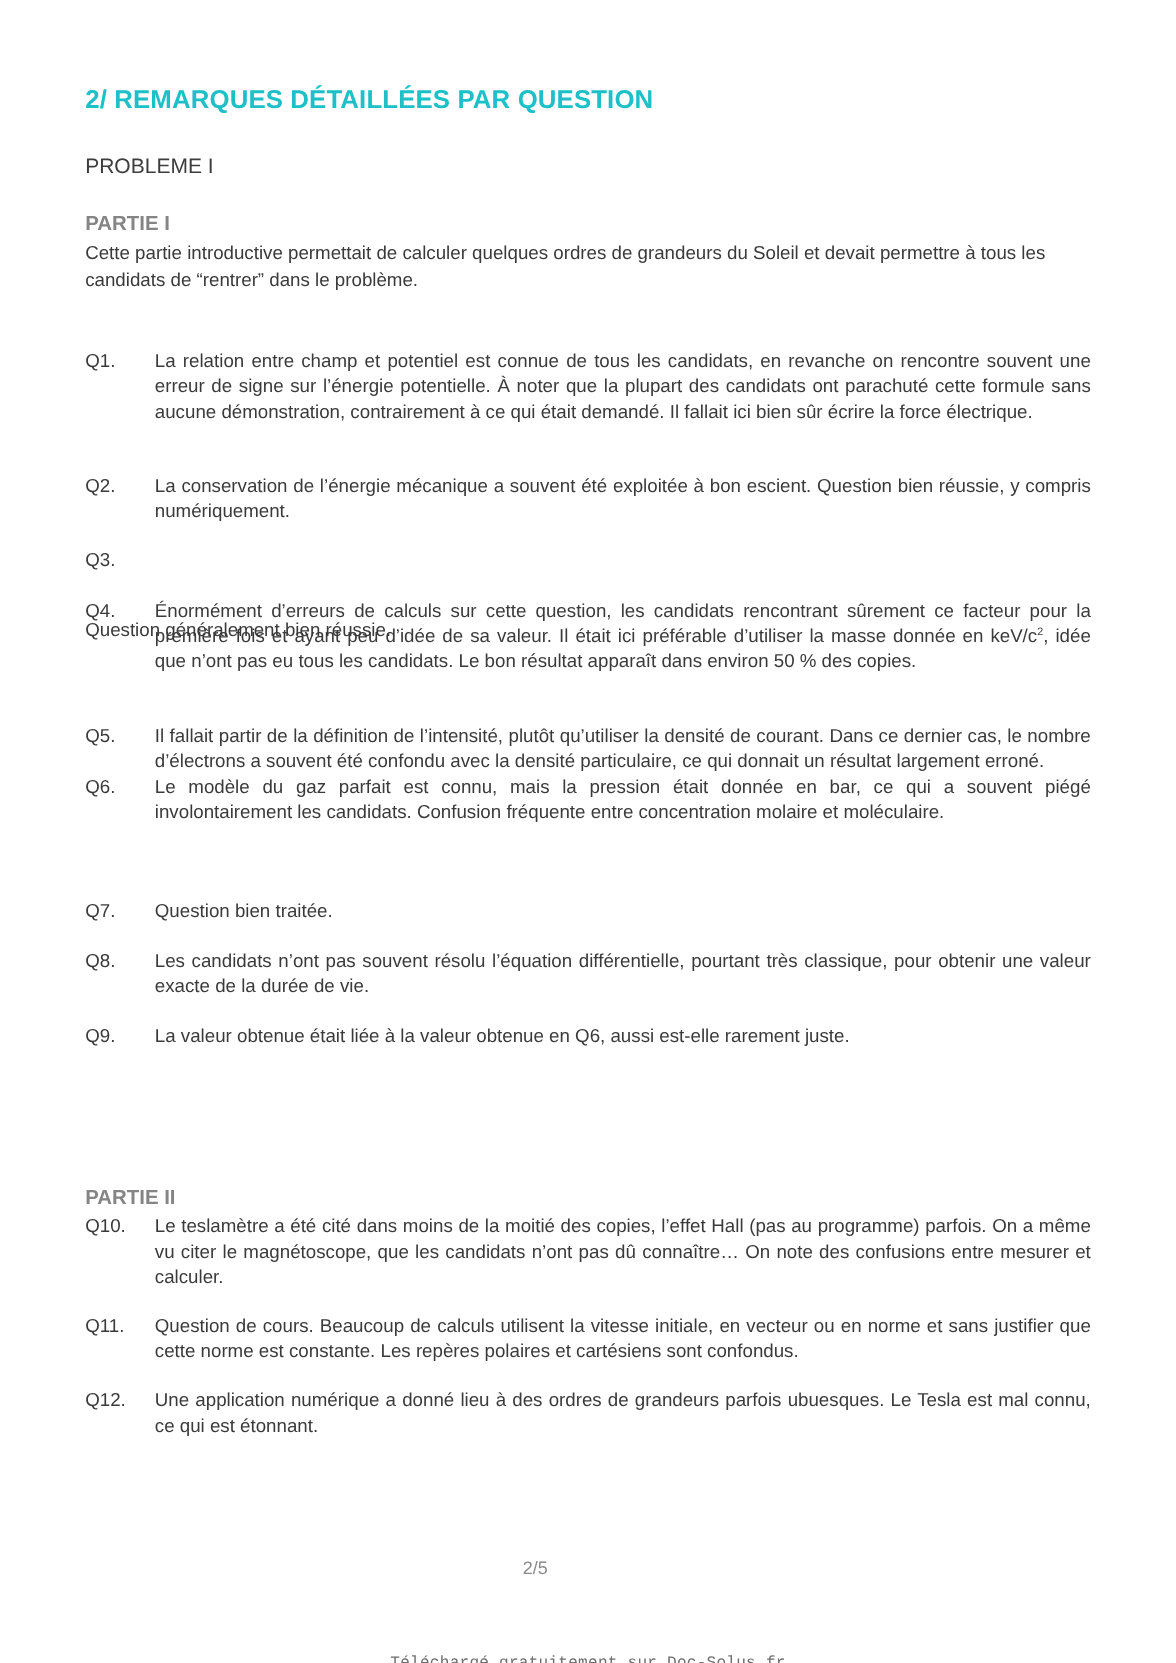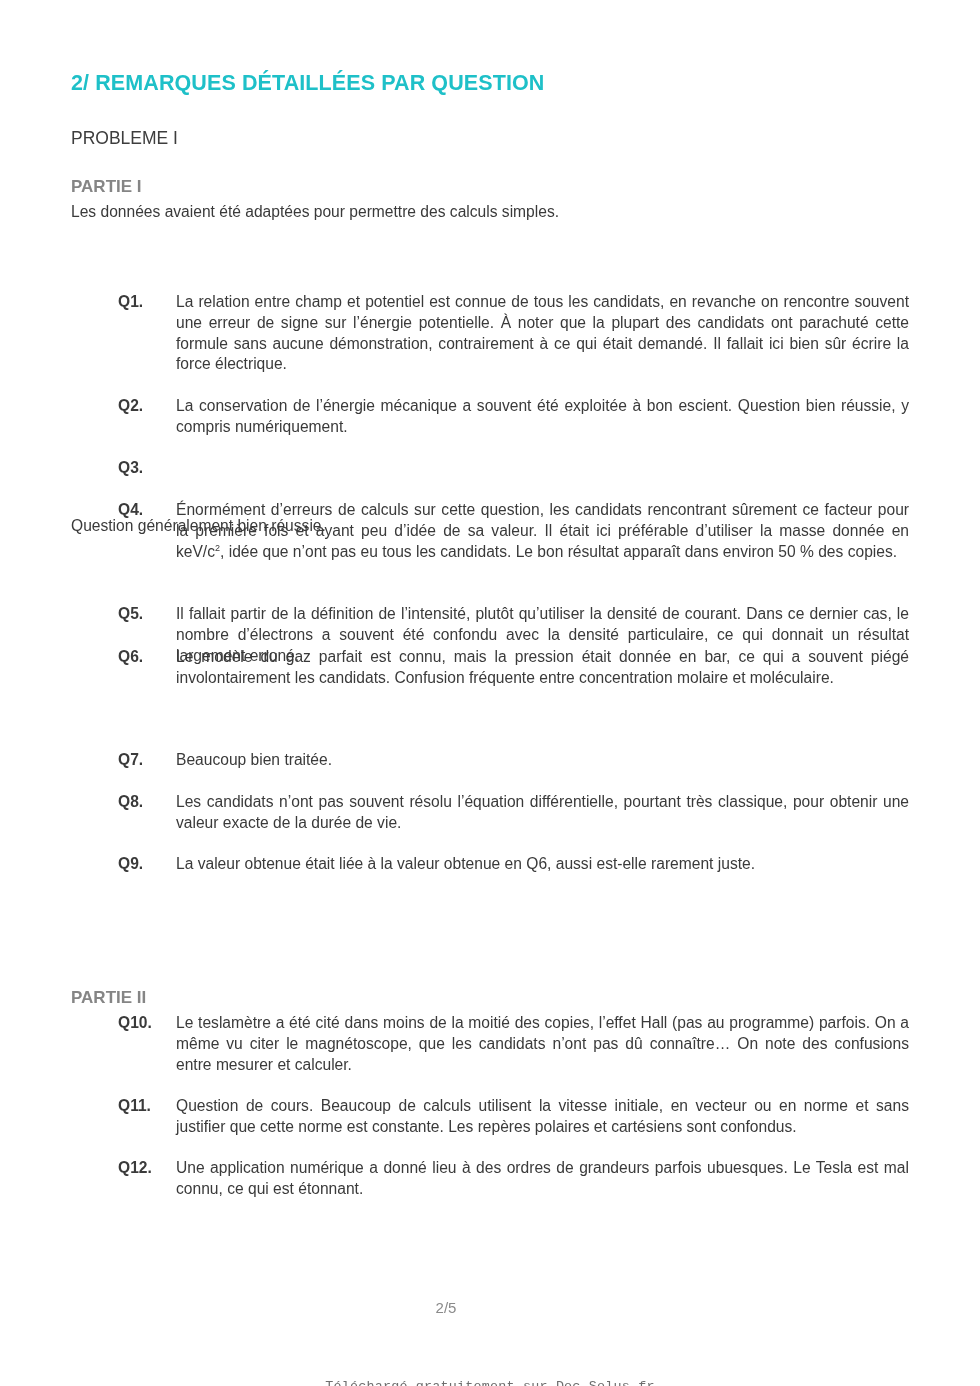--- a/index.html
+++ b/index.html
@@ -66,23 +66,22 @@
     .question {
       position: absolute;
       left: 0;
       width: 838px;
       display: flex;
       font-size: 15.6px;
       line-height: 20.8px;
     }
     .q-label {
       flex: 0 0 58px;
-      font-weight: bold;
+      font-weight: normal;
       color: #3a3a3a;
-      margin-left: 47px;
     }
     .q-text {
       flex: 1 1 auto;
       text-align: justify;
       color: #3a3a3a;
     }
     .q-text sup {
       font-size: 9px;
       line-height: 0;
       vertical-align: 6px;
@@ -114,21 +113,21 @@
 
 <div class="page">
 
   <h1 class="main-title">2/ REMARQUES DÉTAILLÉES PAR QUESTION</h1>
 
   <h2 class="problem-title">PROBLEME I</h2>
 
   <h3 class="part-title" style="top:177px;">PARTIE I</h3>
 
   <div class="intro">
-    <p>Les données avaient été adaptées pour permettre des calculs simples.</p>
+    <p>Cette partie introductive permettait de calculer quelques ordres de grandeurs du Soleil et devait permettre à tous les candidats de “rentrer” dans le problème.</p>
   </div>
 
   <div class="question" style="top:292px;">
     <span class="q-label">Q1.</span>
     <span class="q-text">La relation entre champ et potentiel est connue de tous les candidats, en revanche on rencontre souvent une erreur de signe sur l’énergie potentielle. À noter que la plupart des candidats ont parachuté cette formule sans aucune démonstration, contrairement à ce qui était demandé. Il fallait ici bien sûr écrire la force électrique.</span>
   </div>
 
   <div class="question" style="top:396px;">
     <span class="q-label">Q2.</span>
     <span class="q-text">La conservation de l’énergie mécanique a souvent été exploitée à bon escient. Question bien réussie, y compris numériquement.</span>
@@ -149,21 +148,21 @@
     <span class="q-text">Il fallait partir de la définition de l’intensité, plutôt qu’utiliser la densité de courant. Dans ce dernier cas, le nombre d’électrons a souvent été confondu avec la densité particulaire, ce qui donnait un résultat largement erroné.</span>
   </div>
 
   <div class="question" style="top:647px;">
     <span class="q-label">Q6.</span>
     <span class="q-text">Le modèle du gaz parfait est connu, mais la pression était donnée en bar, ce qui a souvent piégé involontairement les candidats. Confusion fréquente entre concentration molaire et moléculaire.</span>
   </div>
 
   <div class="question" style="top:750px;">
     <span class="q-label">Q7.</span>
-    <span class="q-text">Beaucoup bien traitée.</span>
+    <span class="q-text">Question bien traitée.</span>
   </div>
 
   <div class="question" style="top:792px;">
     <span class="q-label">Q8.</span>
     <span class="q-text">Les candidats n’ont pas souvent résolu l’équation différentielle, pourtant très classique, pour obtenir une valeur exacte de la durée de vie.</span>
   </div>
 
   <div class="question" style="top:854px;">
     <span class="q-label">Q9.</span>
     <span class="q-text">La valeur obtenue était liée à la valeur obtenue en Q6, aussi est-elle rarement juste.</span>

